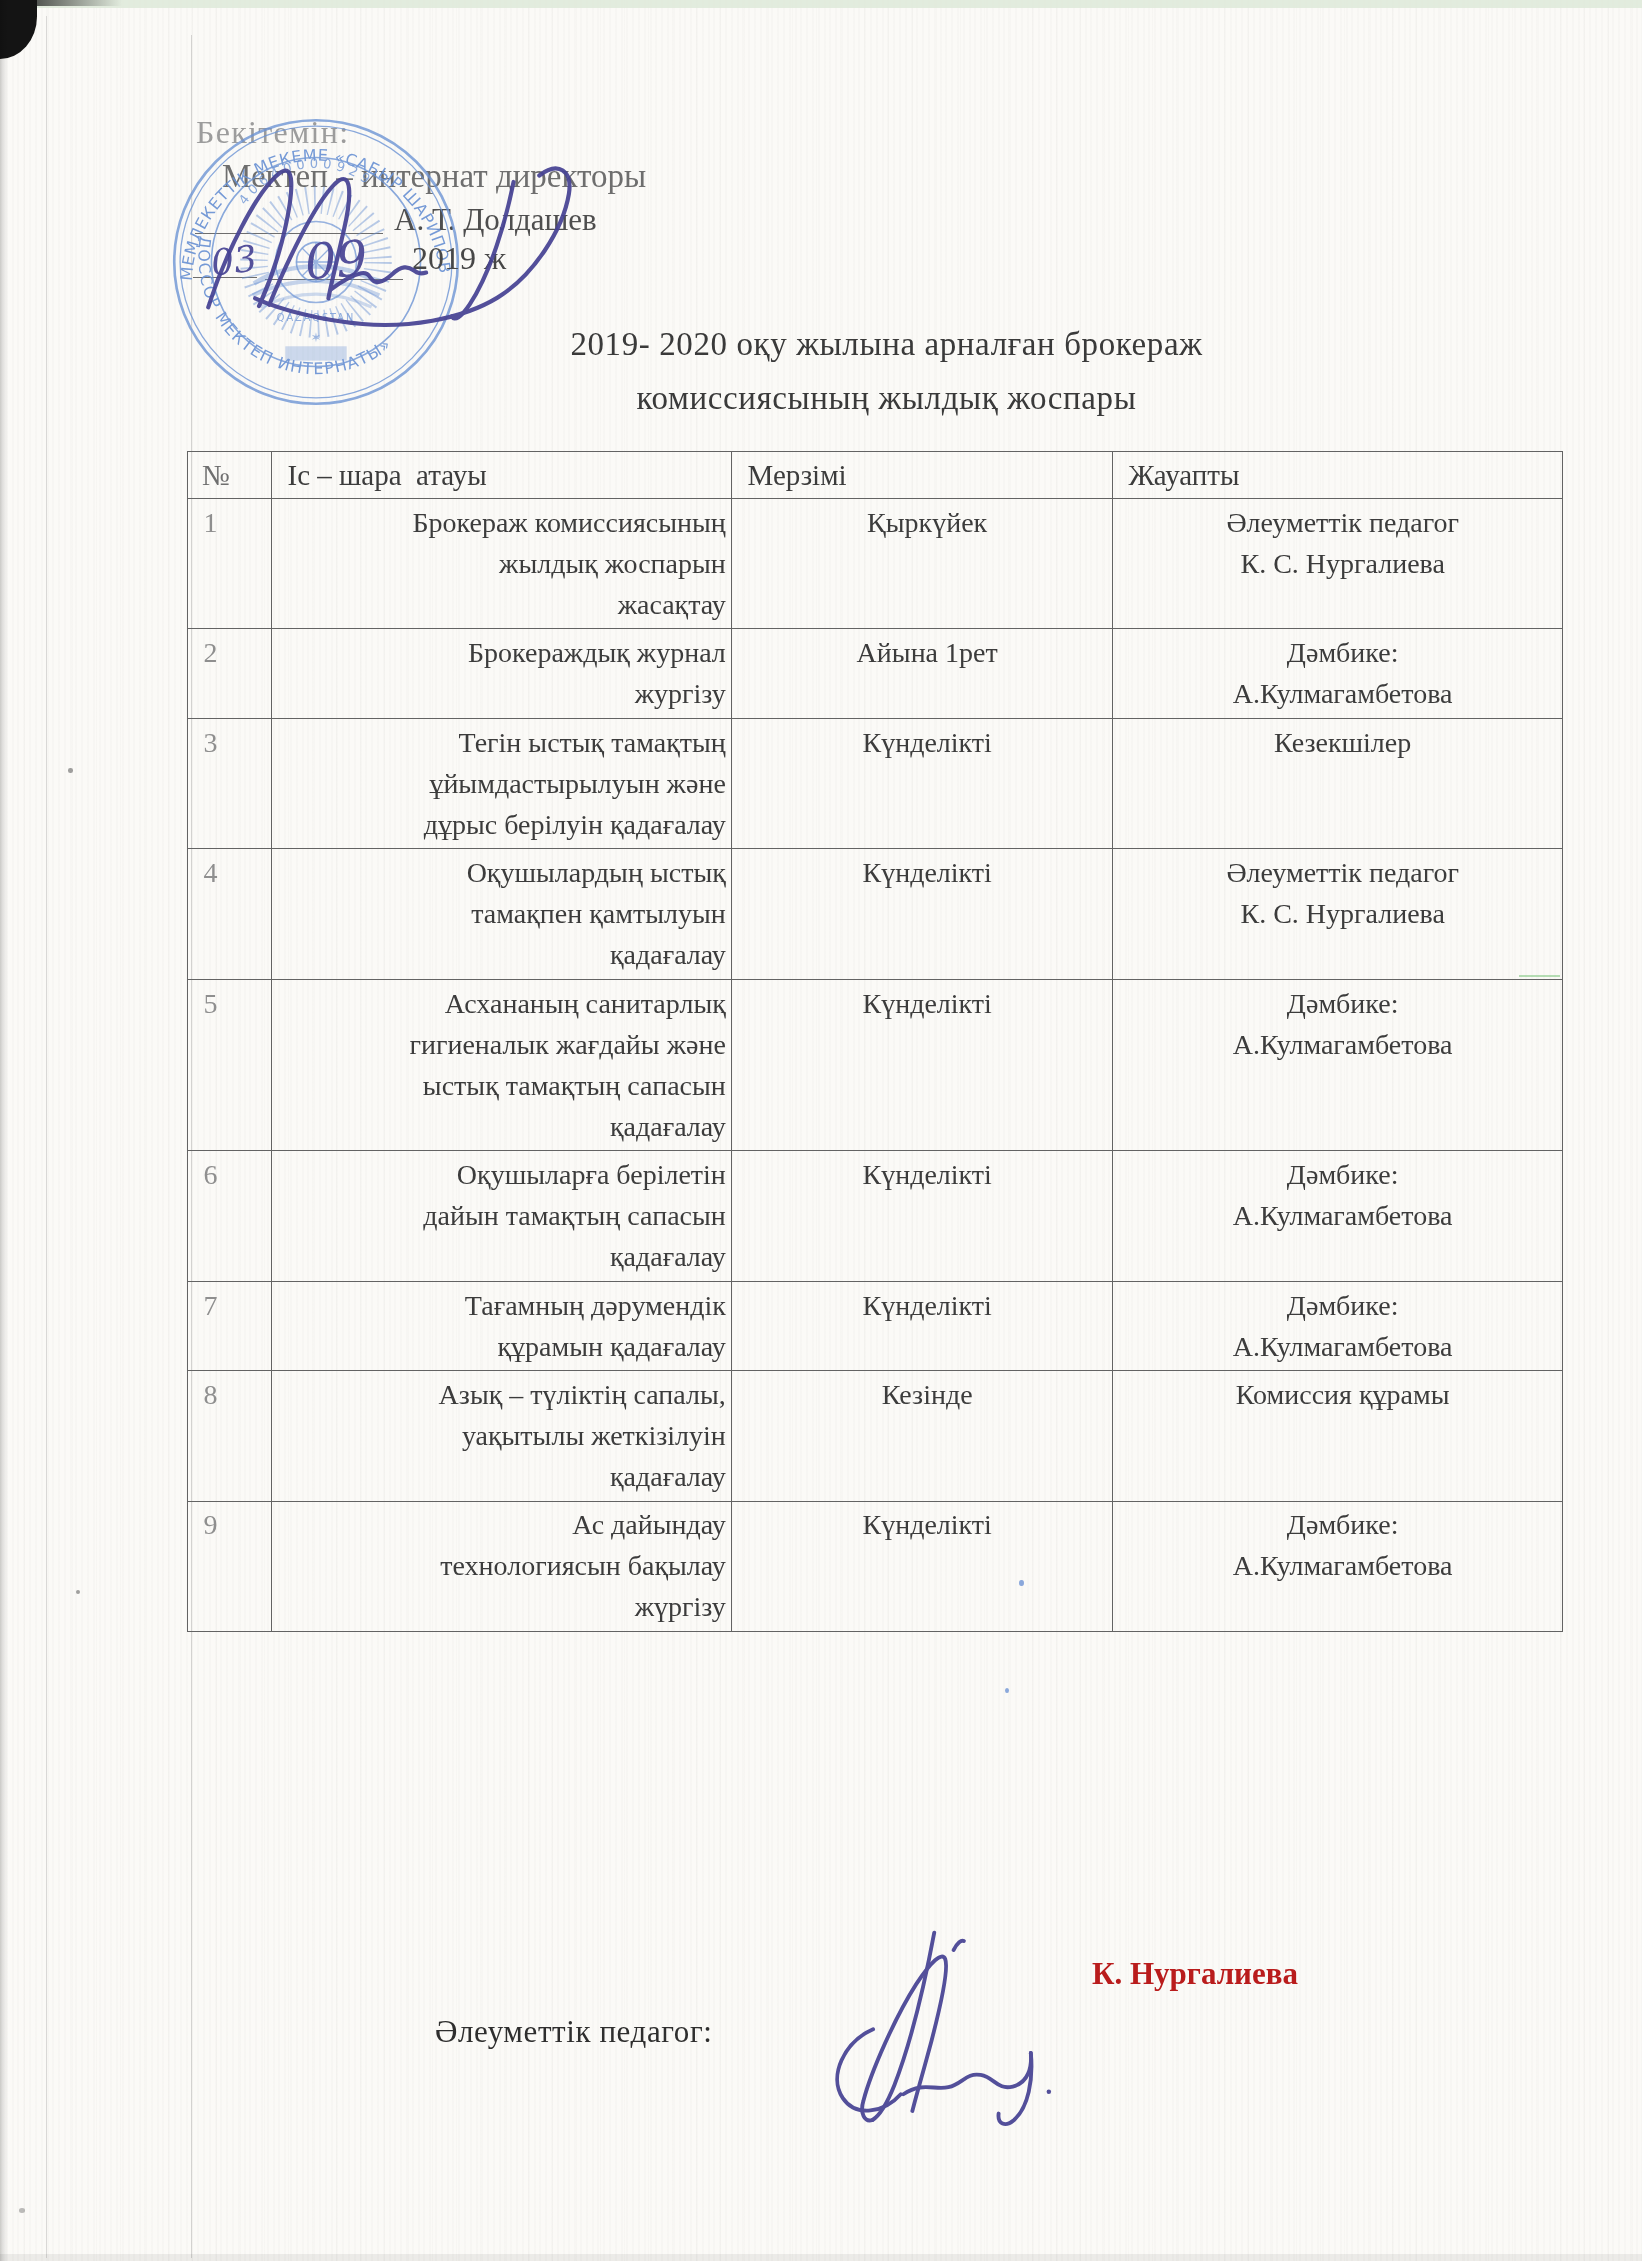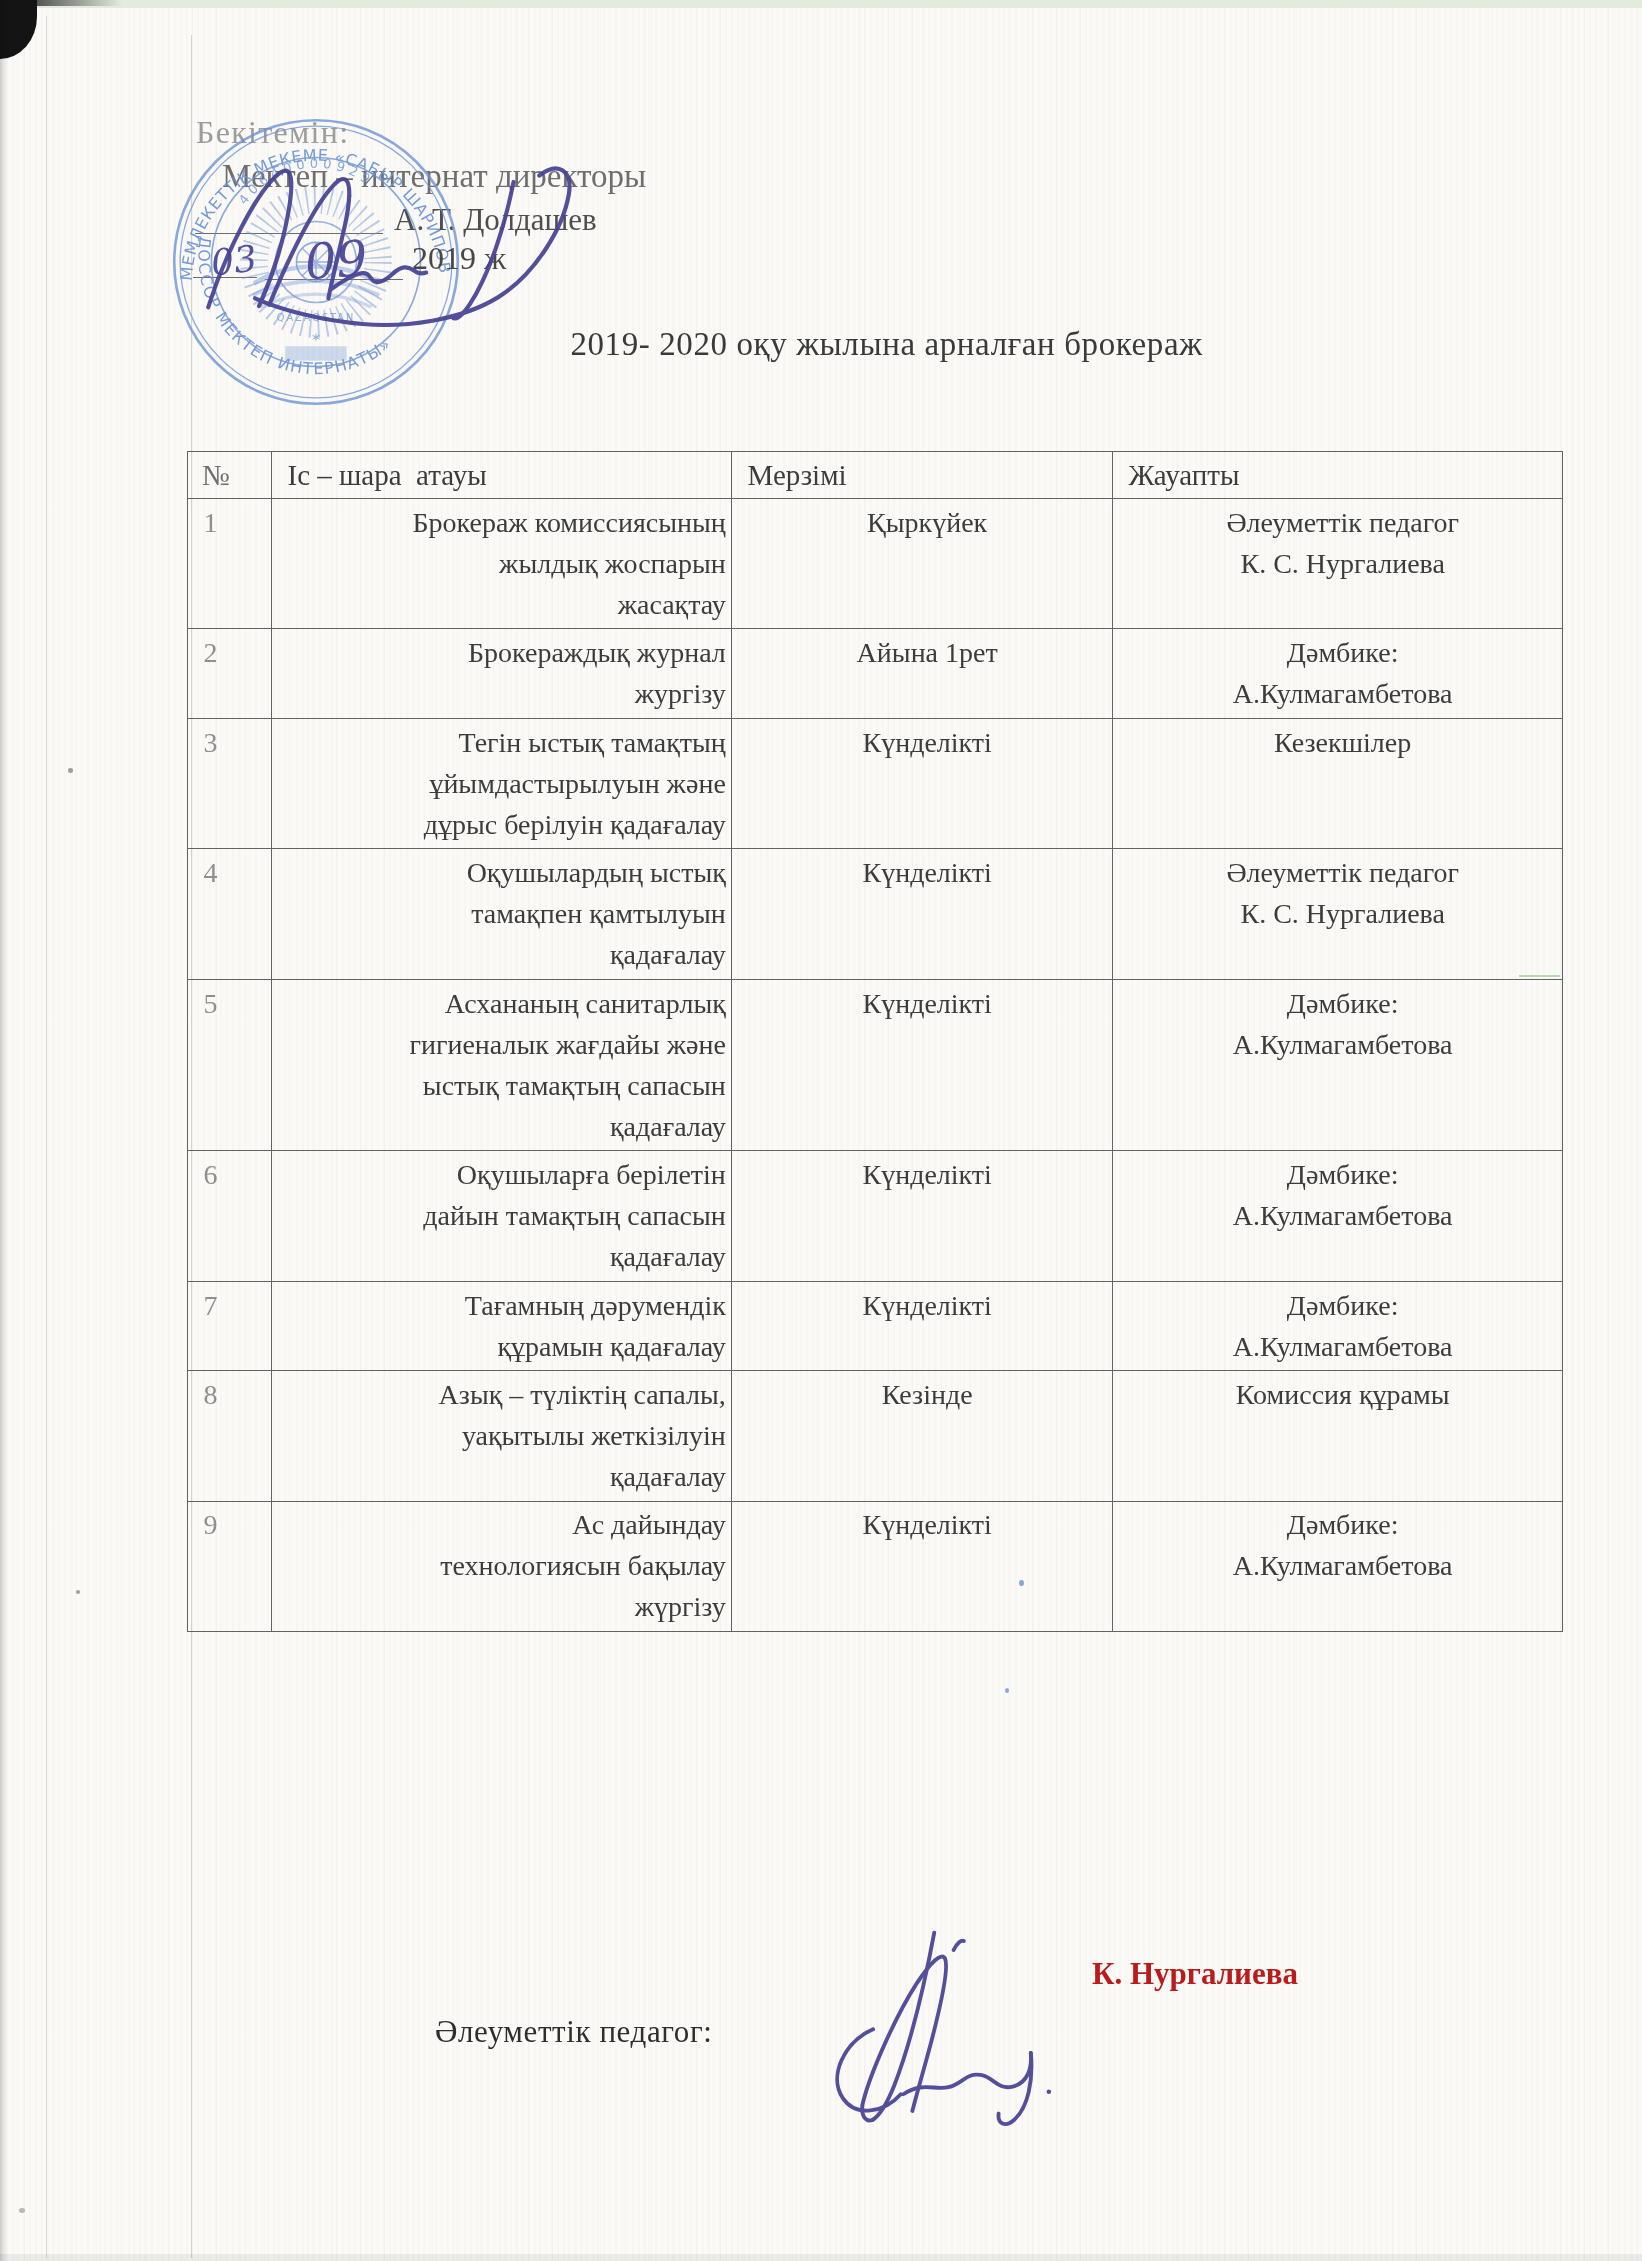--- a/index.html
+++ b/index.html
@@ -136,20 +136,21 @@
       <path d="M 45,240 C 70,160 120,60 155,32 C 180,12 178,58 164,120 C 150,182 132,220 124,238"></path>
       <path d="M 140,236 C 168,168 210,80 242,48 C 270,22 268,68 256,120 C 244,172 236,205 232,226"></path>
       <path d="M 236,212 C 255,198 268,190 283,187 C 300,184 295,205 313,200 C 330,195 334,180 350,178 C 366,176 366,192 384,186"></path>
       <path d="M 560,35 C 590,12 612,28 606,64 C 597,118 552,190 495,225 C 438,260 352,272 285,266 C 225,261 160,245 118,226"></path>
       <path d="M 520,45 C 508,105 485,185 452,235 C 438,256 428,262 424,254"></path>
     </g>
   </svg>
 
   <div class="doc-title">
     <div>2019- 2020 оқу жылына арналған  брокераж</div>
+    <div>комиссиясының жылдық жоспары</div>
   </div>
 
   <table class="plan">
     <colgroup>
         <col style="width:84px">
         <col style="width:460px">
         <col style="width:381px">
         <col style="width:450px">
       </colgroup>
     <thead>

